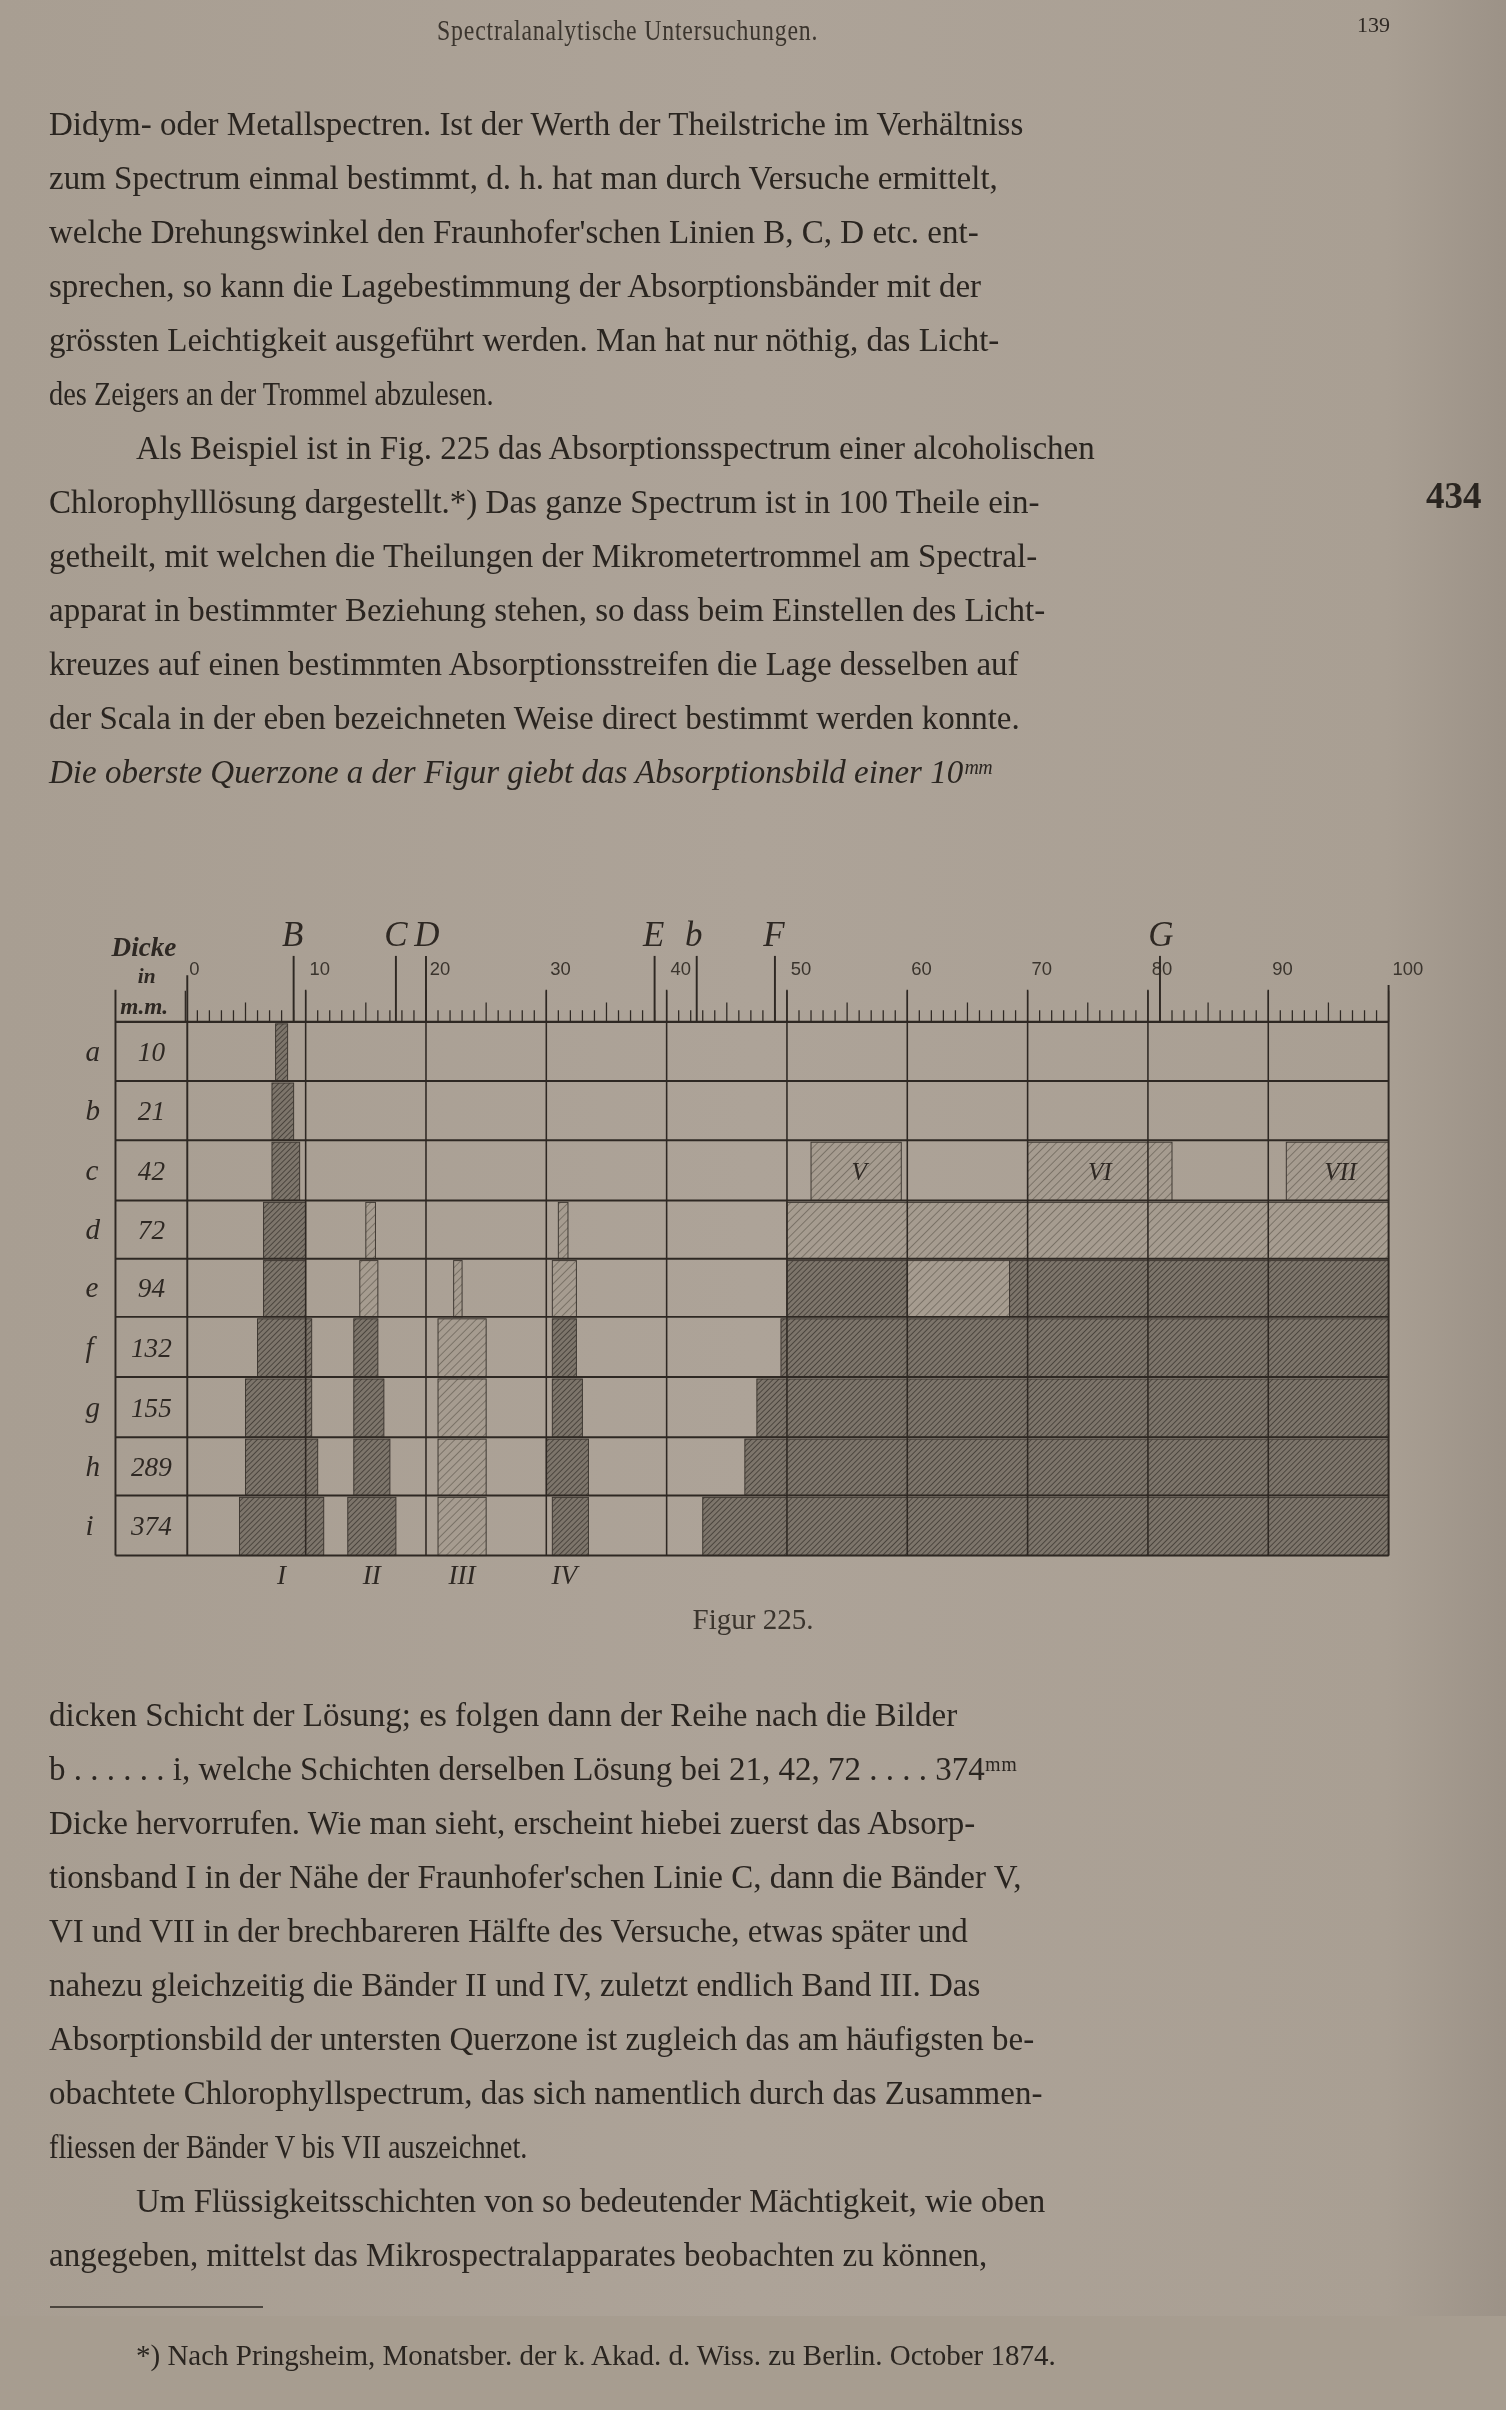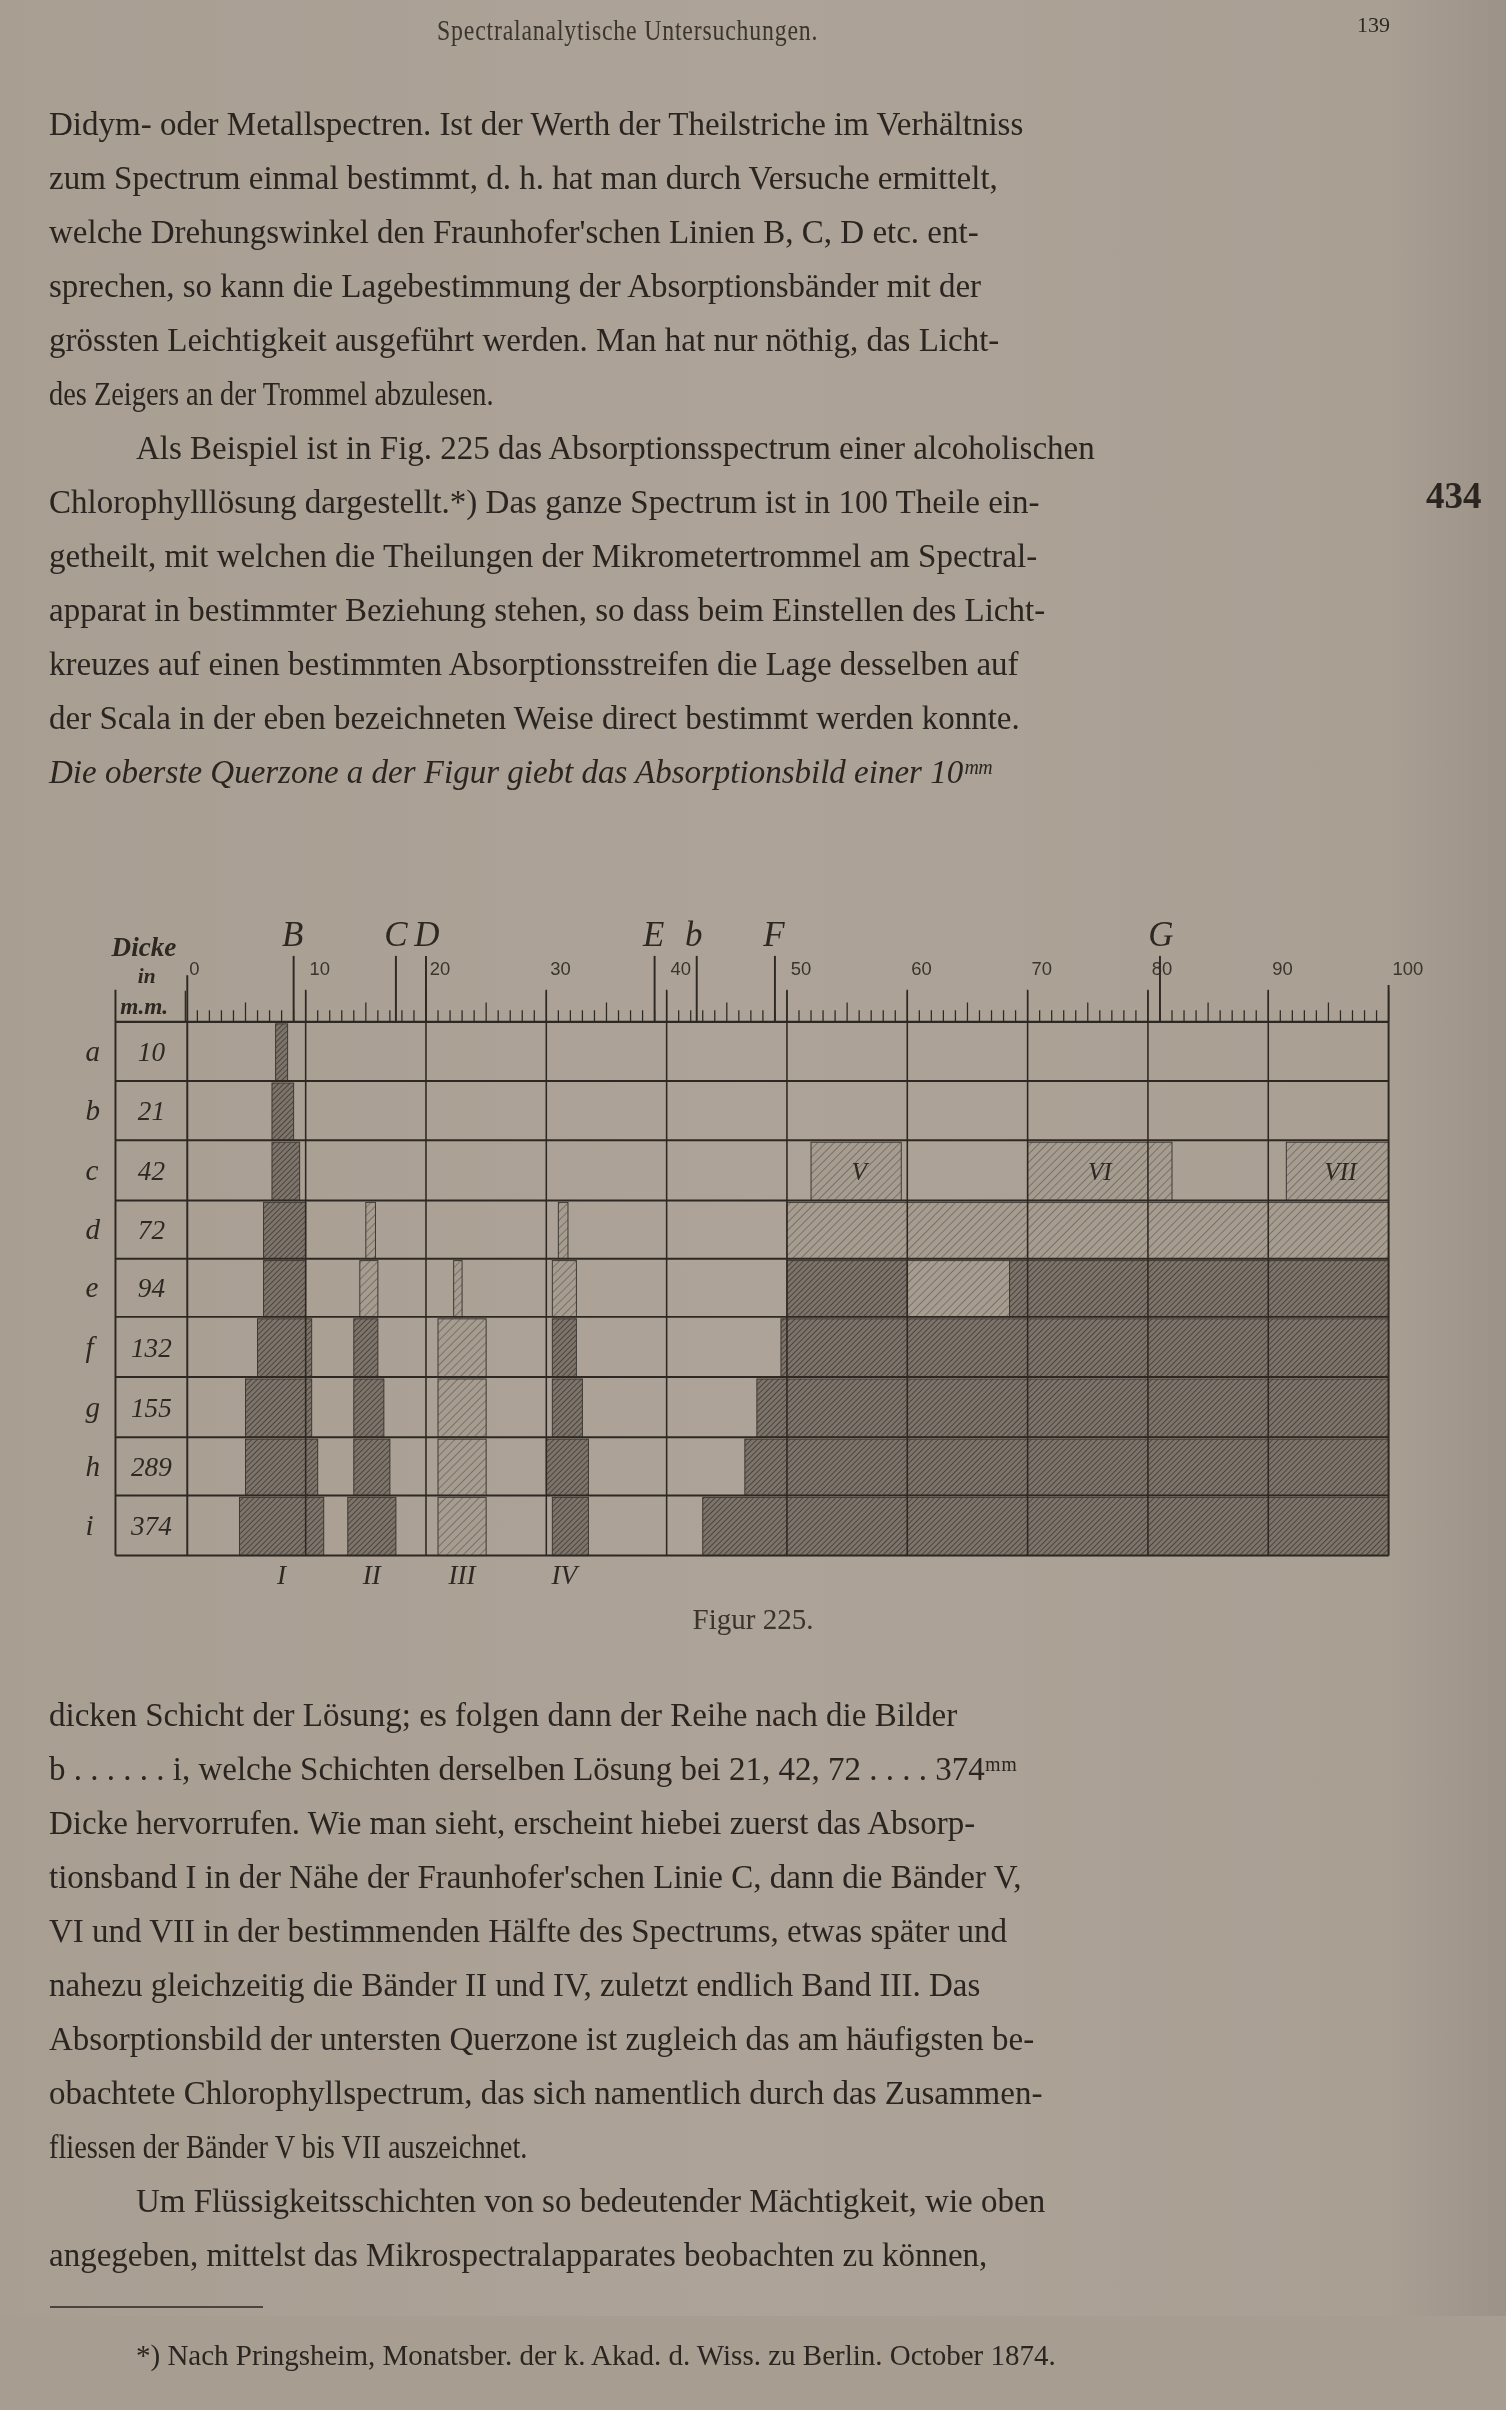--- a/index.html
+++ b/index.html
@@ -268,21 +268,21 @@
       <text x="581.6" y="1632" font-size="28" font-style="italic" font-family="Liberation Serif, serif" fill="#2e2823" text-anchor="middle">IV</text>
     </svg>
 
   <div class="fig-caption">Figur 225.</div>
 
   <div class="body-text" id="bottom-text" style="top:1688px;">
       <span class="line" style="transform: scaleX(1);">dicken Schicht der Lösung; es folgen dann der Reihe nach die Bilder</span>
       <span class="line" style="transform: scaleX(1);">b . . . . . . i, welche Schichten derselben Lösung bei 21, 42, 72 . . . . 374ᵐᵐ</span>
       <span class="line" style="transform: scaleX(1);">Dicke hervorrufen.  Wie man sieht, erscheint hiebei zuerst das Absorp-</span>
       <span class="line" style="transform: scaleX(1);">tionsband I in der Nähe der Fraunhofer'schen Linie C, dann die Bänder V,</span>
-      <span class="line" style="transform: scaleX(1);">VI und VII in der bestimmenden Hälfte des Spectrums, etwas später und</span>
+      <span class="line" style="transform: scaleX(1);">VI und VII in der brechbareren Hälfte des Versuche, etwas später und</span>
       <span class="line" style="transform: scaleX(1);">nahezu gleichzeitig die Bänder II und IV, zuletzt endlich Band III.  Das</span>
       <span class="line" style="transform: scaleX(1);">Absorptionsbild der untersten Querzone ist zugleich das am häufigsten be-</span>
       <span class="line" style="transform: scaleX(1);">obachtete Chlorophyllspectrum, das sich namentlich durch das Zusammen-</span>
       <span class="line" style="transform: scaleX(0.86);">fliessen der Bänder V bis VII auszeichnet.</span>
       <span class="line indent" style="transform: scaleX(1);">Um Flüssigkeitsschichten von so bedeutender Mächtigkeit, wie oben</span>
       <span class="line" style="transform: scaleX(1);">angegeben, mittelst das Mikrospectralapparates beobachten zu können,</span>
     </div>
 
   <div class="footnote-rule"></div>
   <div class="footnote">*) Nach Pringsheim, Monatsber. der k. Akad. d. Wiss. zu Berlin. October 1874.</div>

